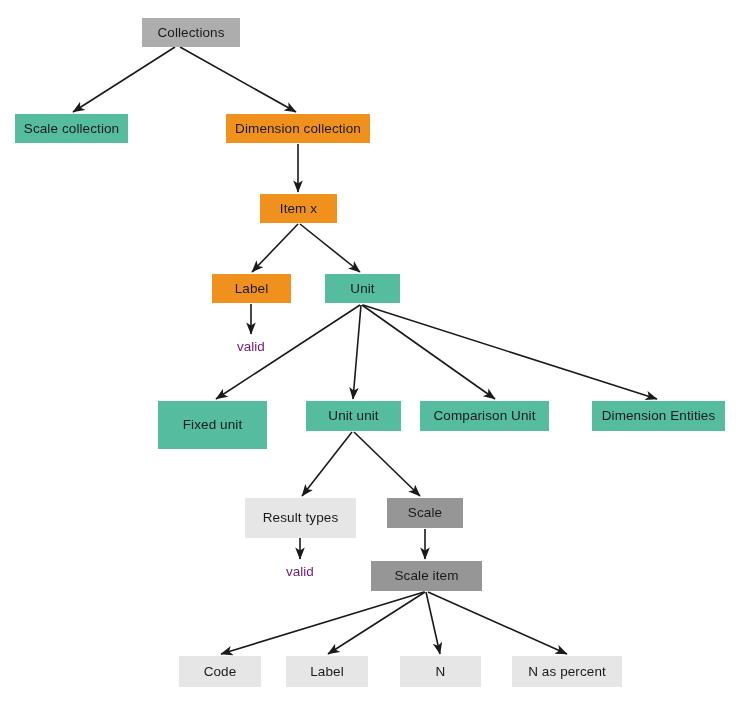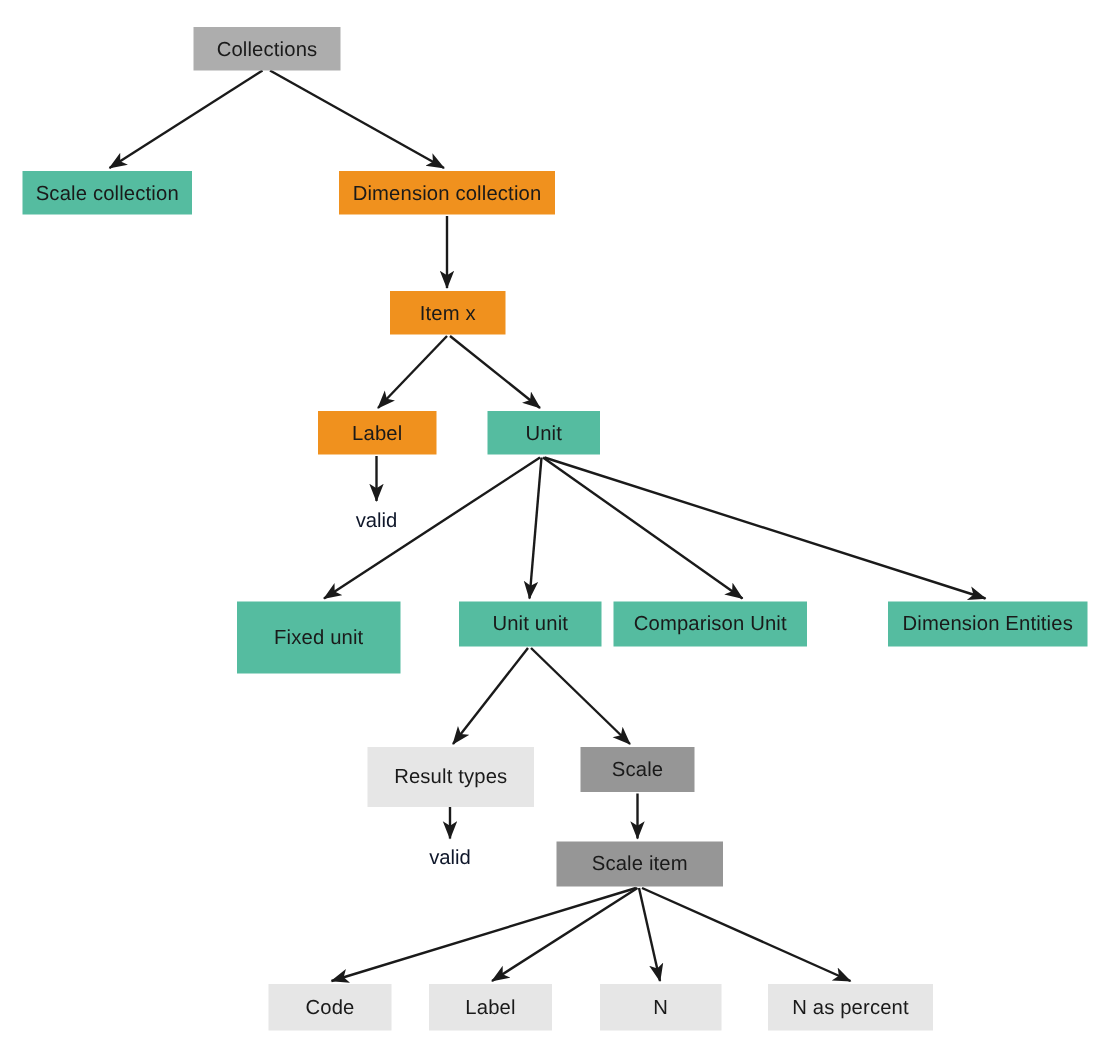--- a/index.html
+++ b/index.html
@@ -32,21 +32,21 @@
     font-size: 13.5px;
     line-height: 1;
     color: #1a1a1a;
     white-space: nowrap;
     letter-spacing: 0.1px;
   }
   .label-text {
     position: absolute;
     font-size: 13.5px;
     line-height: 1;
-    color: #0f172a;
+    color: #701a75;
     white-space: nowrap;
     display: flex;
     align-items: center;
     justify-content: center;
   }
 </style>
 </head>
 <body>
 
 <div id="canvas">
@@ -71,29 +71,29 @@
         <line x1="354" y1="432" x2="420" y2="496" stroke="#1a1a1a" stroke-width="1.6" marker-end="url(#arrowhead)"></line>
         <line x1="300" y1="529" x2="300" y2="559" stroke="#1a1a1a" stroke-width="1.6" marker-end="url(#arrowhead)"></line>
         <line x1="425" y1="529" x2="425" y2="559" stroke="#1a1a1a" stroke-width="1.6" marker-end="url(#arrowhead)"></line>
         <line x1="424" y1="592" x2="221" y2="654" stroke="#1a1a1a" stroke-width="1.6" marker-end="url(#arrowhead)"></line>
         <line x1="425" y1="592" x2="328" y2="654" stroke="#1a1a1a" stroke-width="1.6" marker-end="url(#arrowhead)"></line>
         <line x1="426" y1="592" x2="440" y2="654" stroke="#1a1a1a" stroke-width="1.6" marker-end="url(#arrowhead)"></line>
         <line x1="428" y1="592" x2="567" y2="654" stroke="#1a1a1a" stroke-width="1.6" marker-end="url(#arrowhead)"></line>
       </g>
   </svg>
   <div id="node-layer">
-      <div class="node" style="left: 129px; top: 18px; width: 98px; height: 29px; background: rgb(173, 173, 173);">Collections</div>
+      <div class="node" style="left: 142px; top: 18px; width: 98px; height: 29px; background: rgb(173, 173, 173);">Collections</div>
       <div class="node" style="left: 15px; top: 114px; width: 113px; height: 29px; background: rgb(85, 188, 160);">Scale collection</div>
       <div class="node" style="left: 226px; top: 114px; width: 144px; height: 29px; background: rgb(240, 145, 30);">Dimension collection</div>
       <div class="node" style="left: 260px; top: 194px; width: 77px; height: 29px; background: rgb(240, 145, 30);">Item x</div>
       <div class="node" style="left: 212px; top: 274px; width: 79px; height: 29px; background: rgb(240, 145, 30);">Label</div>
       <div class="node" style="left: 325px; top: 274px; width: 75px; height: 29px; background: rgb(85, 188, 160);">Unit</div>
       <div class="node" style="left: 158px; top: 401px; width: 109px; height: 48px; background: rgb(85, 188, 160);">Fixed unit</div>
       <div class="node" style="left: 306px; top: 401px; width: 95px; height: 30px; background: rgb(85, 188, 160);">Unit unit</div>
-      <div class="node" style="left: 409px; top: 401px; width: 129px; height: 30px; background: rgb(85, 188, 160);">Comparison Unit</div>
+      <div class="node" style="left: 420px; top: 401px; width: 129px; height: 30px; background: rgb(85, 188, 160);">Comparison Unit</div>
       <div class="node" style="left: 592px; top: 401px; width: 133px; height: 30px; background: rgb(85, 188, 160);">Dimension Entities</div>
       <div class="node" style="left: 245px; top: 498px; width: 111px; height: 40px; background: rgb(230, 230, 230);">Result types</div>
       <div class="node" style="left: 387px; top: 498px; width: 76px; height: 30px; background: rgb(150, 150, 150);">Scale</div>
       <div class="node" style="left: 371px; top: 561px; width: 111px; height: 30px; background: rgb(150, 150, 150);">Scale item</div>
       <div class="node" style="left: 179px; top: 656px; width: 82px; height: 31px; background: rgb(230, 230, 230);">Code</div>
       <div class="node" style="left: 286px; top: 656px; width: 82px; height: 31px; background: rgb(230, 230, 230);">Label</div>
       <div class="node" style="left: 400px; top: 656px; width: 81px; height: 31px; background: rgb(230, 230, 230);">N</div>
       <div class="node" style="left: 512px; top: 656px; width: 110px; height: 31px; background: rgb(230, 230, 230);">N as percent</div>
       <div class="label-text" style="left: 227px; top: 339px; width: 48px; height: 16px;">valid</div>
       <div class="label-text" style="left: 276px; top: 564px; width: 48px; height: 16px;">valid</div>

